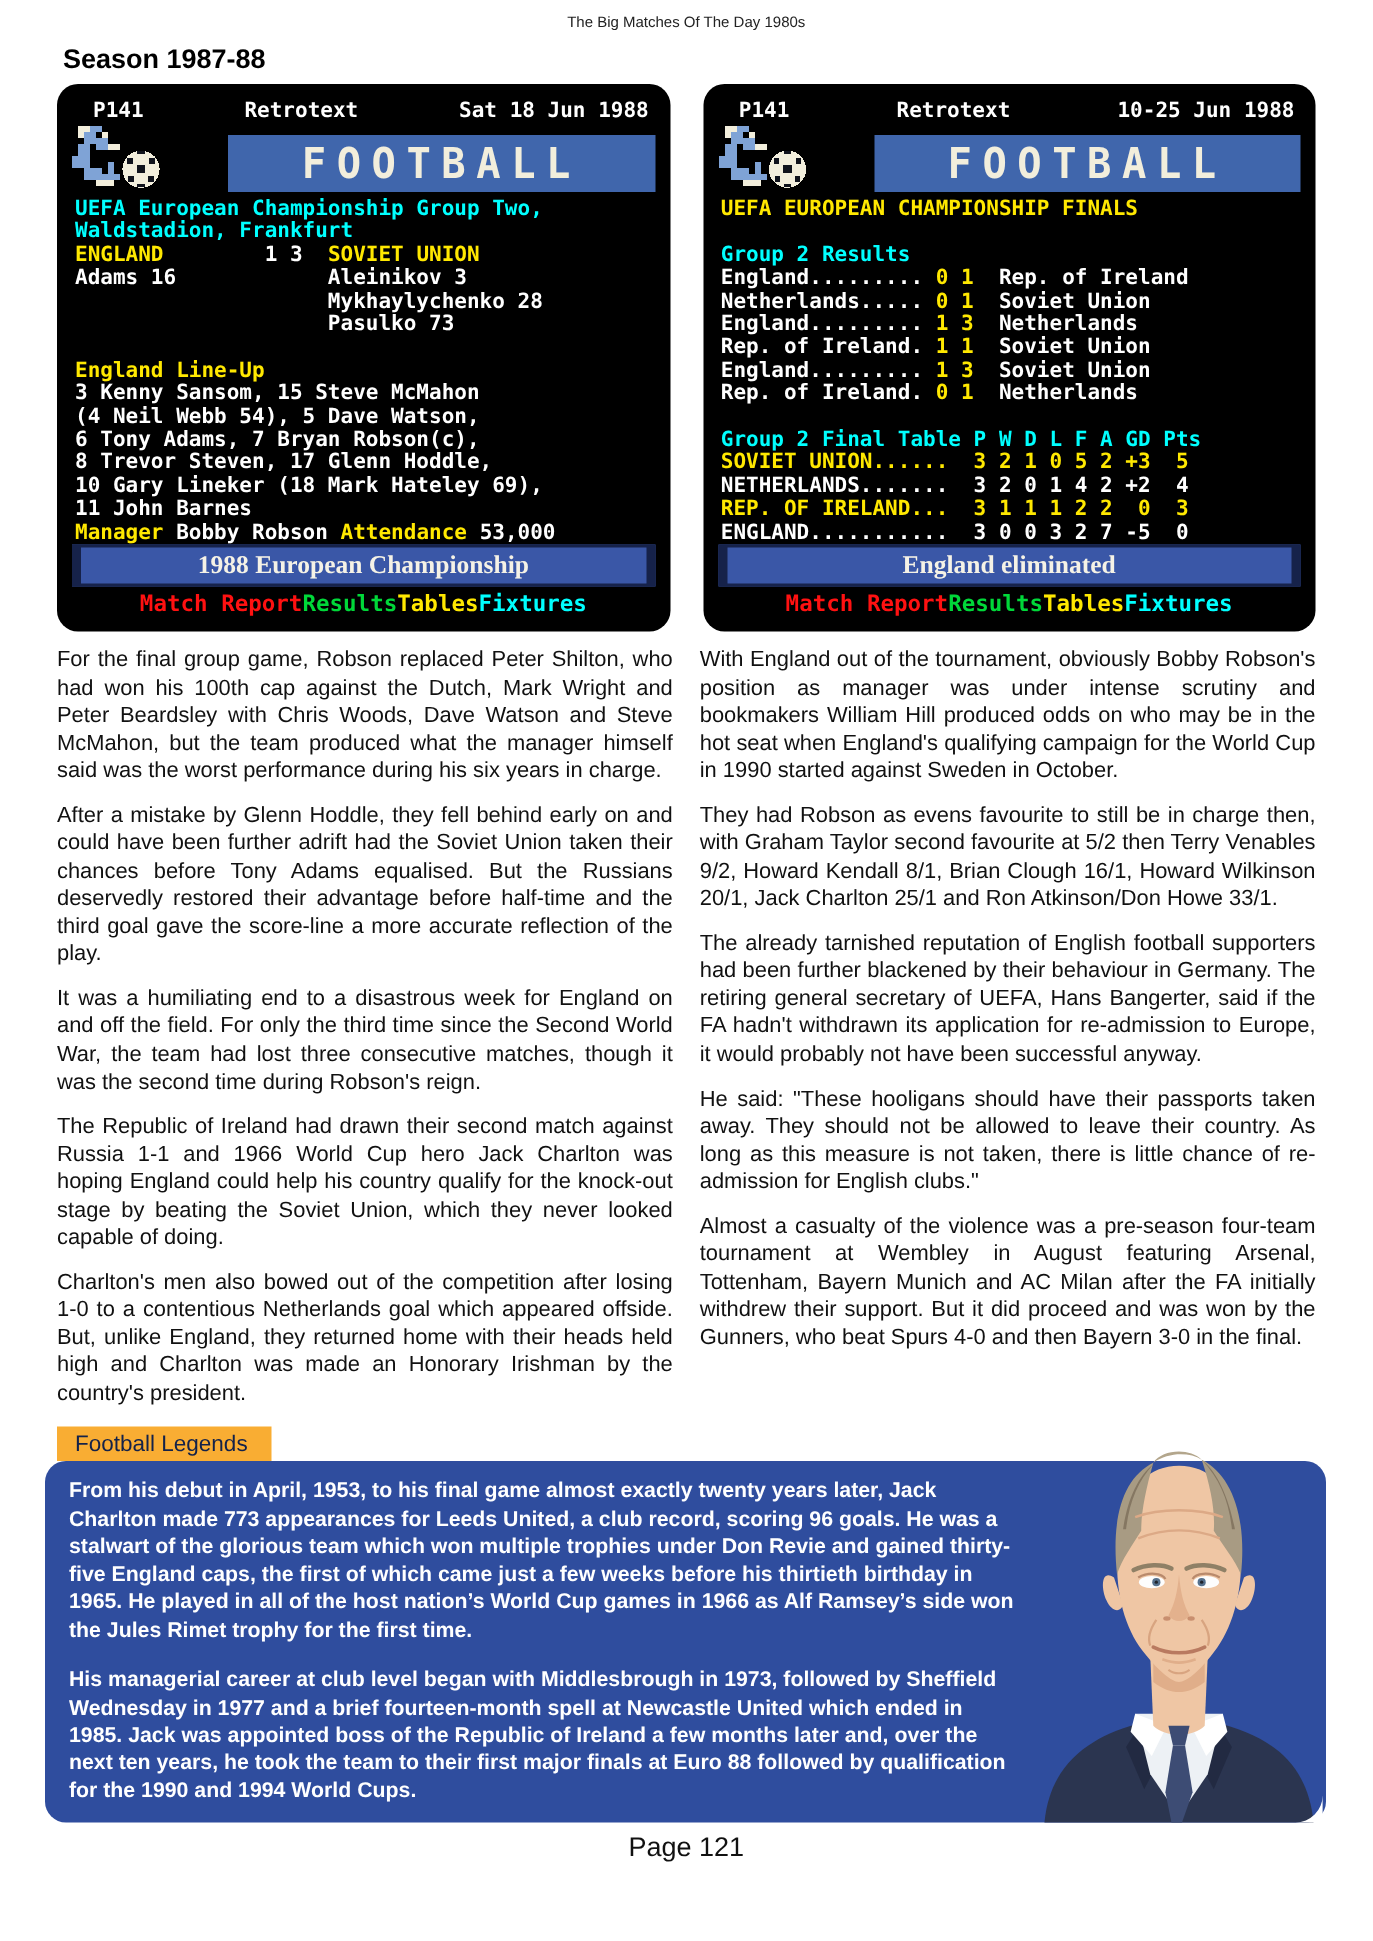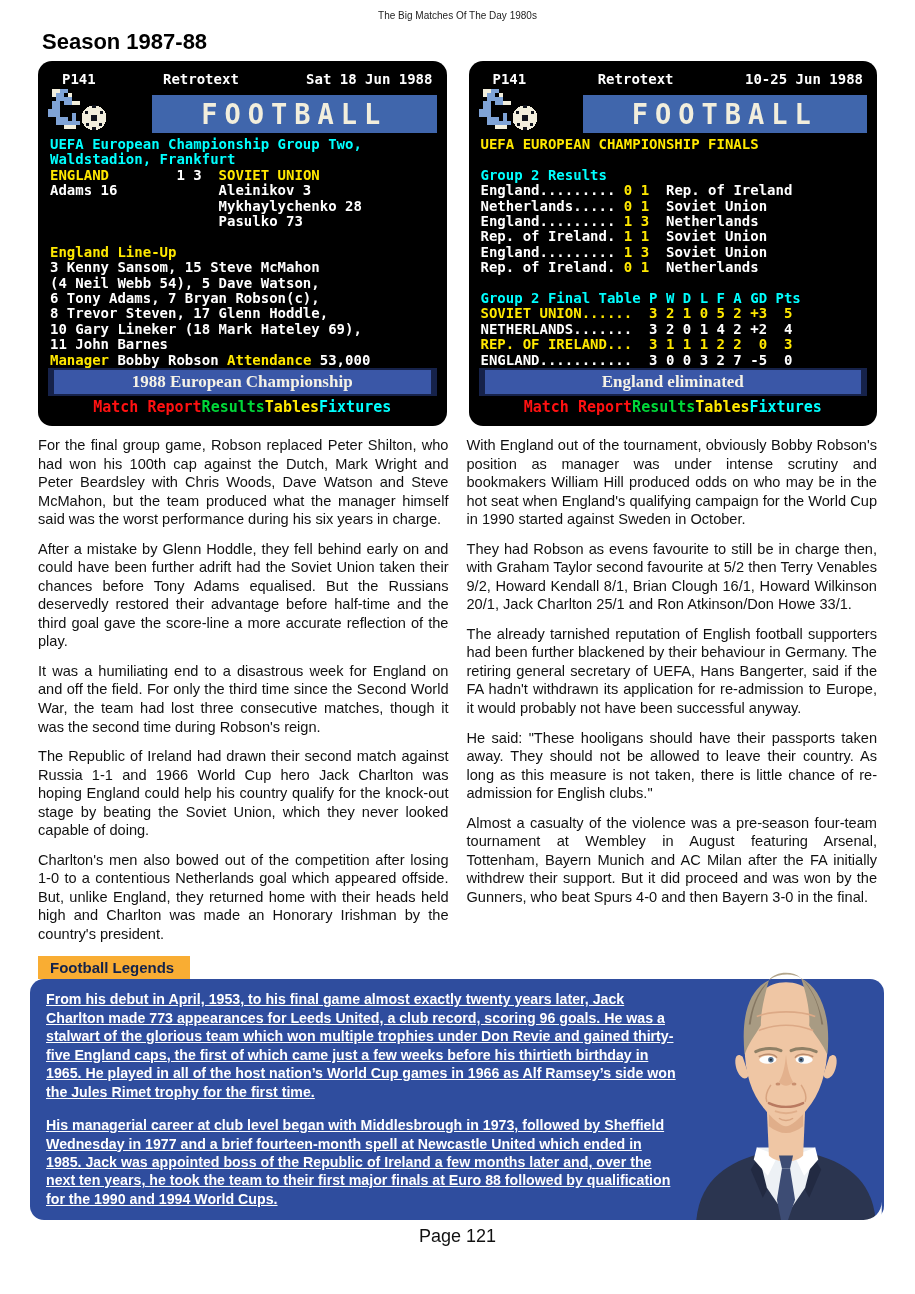--- a/index.html
+++ b/index.html
@@ -1,19 +1,19 @@
 <!DOCTYPE html>
 <html><head>
 <meta charset="utf-8">
 <style>
   html,body{margin:0;padding:0;background:#ffffff;}
   .page{position:relative;width:915px;height:1294px;background:#fff;overflow:hidden;
         font-family:"Liberation Sans",sans-serif;color:#1a1a1a;}
   .book-header{text-align:center;padding-top:10px;font-size:10px;color:#222;}
-  .season{margin:8px 0 6px 42px;font-size:22px;font-weight:bold;color:#000;}
+  .season{margin:8px 0 6px 42px;font-size:18px;font-weight:bold;color:#000;}
 
   
   .panels{display:flex;gap:22px;margin:0 38px;}
   .tt{flex:1;background:#000;border-radius:14px;padding:8px 10px 8px 10px;
       font-family:"DejaVu Sans Mono",monospace;font-weight:bold;display:flex;flex-direction:column;}
   .tt-top{display:flex;justify-content:space-between;color:#fff;font-size:14px;line-height:20px;padding:0 4px 0 14px;}
   .tt-logo{display:flex;align-items:flex-end;height:44px;margin:0 0 2px 0;}
   .tt-logo svg{flex:0 0 auto;}
   .fbar{flex:1;margin-left:4px;height:38px;background:#4066AC;display:flex;align-items:center;justify-content:center;}
   .fbar span{color:#F2EEDC;font-size:27px;letter-spacing:7px;font-weight:bold;transform:scaleY(1.05);}
@@ -24,25 +24,25 @@
              font-size:17px;line-height:24px;border:2px solid #16224a;border-left-width:6px;border-right-width:6px;font-family:Liberation Serif, serif;}
   .tt-nav{display:flex;justify-content:center;font-size:15px;line-height:21px;padding:1px 2px 0 2px;}
 
   
   .articles{display:flex;gap:18px;margin:10px 38px 0 38px;}
   .col{flex:1;font-size:14.6px;line-height:1.27;text-align:justify;color:#111;}
   .col p{margin:0 0 11px 0;}
 
   
   .legends{position:relative;margin:2px 31px 0 30px;}
-  .tab{display:inline-block;background:#F9AD33;color:#13224A;font-weight:bold;font-size:15px;
+  .tab{display:inline-block;background:#F9AD33;color:#13224A;font-weight:normal;font-size:15px;
        padding:3px 16px 3px 12px;margin-left:8px;}
   .lbox{position:relative;background:#2F4D9E;border-radius:14px;min-height:218px;
         padding:11px 205px 12px 16px;}
-  .ltext p{margin:0 0 15px 0;color:#fff;font-weight:bold;font-size:14.2px;line-height:1.3;text-decoration:underline;}
+  .ltext p{margin:0 0 15px 0;color:#fff;font-weight:bold;font-size:14.2px;line-height:1.3;}
   .ltext p:last-child{margin-bottom:0;}
   .portrait{position:absolute;right:2px;bottom:0;width:192px;height:258px;overflow:visible;}
 
   .page-footer{text-align:center;font-size:18px;margin-top:6px;color:#111;}
 </style>
 </head>
 <body>
 
 <div class="page">
 

